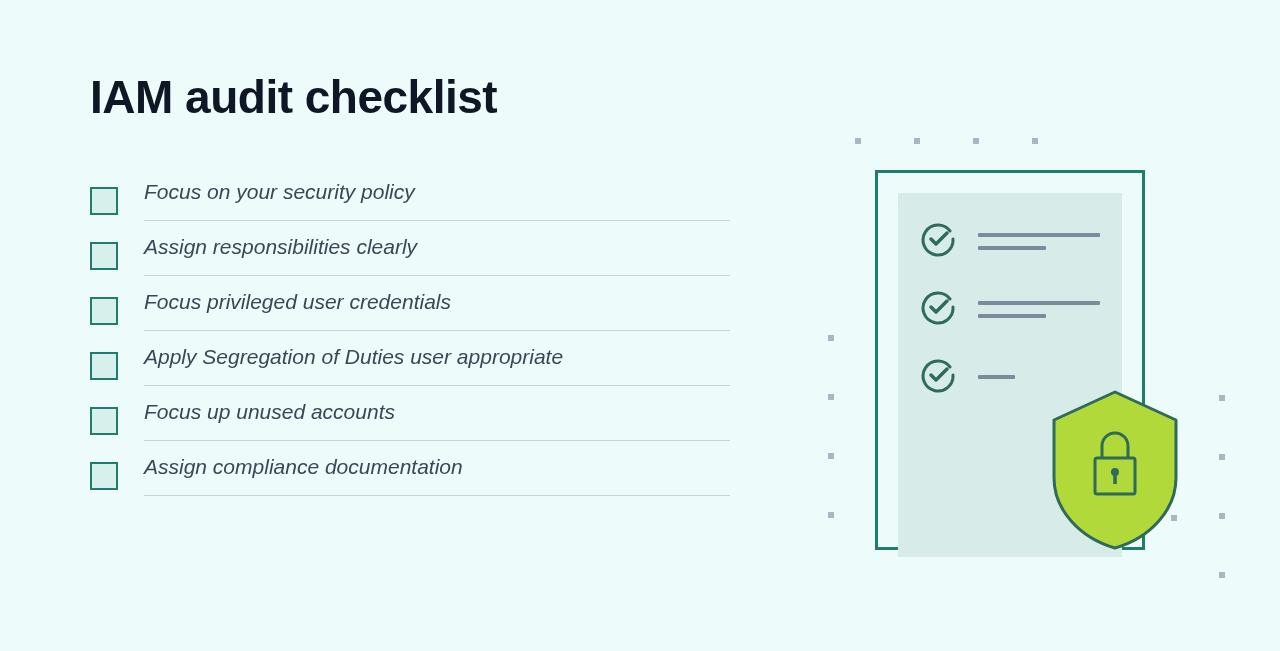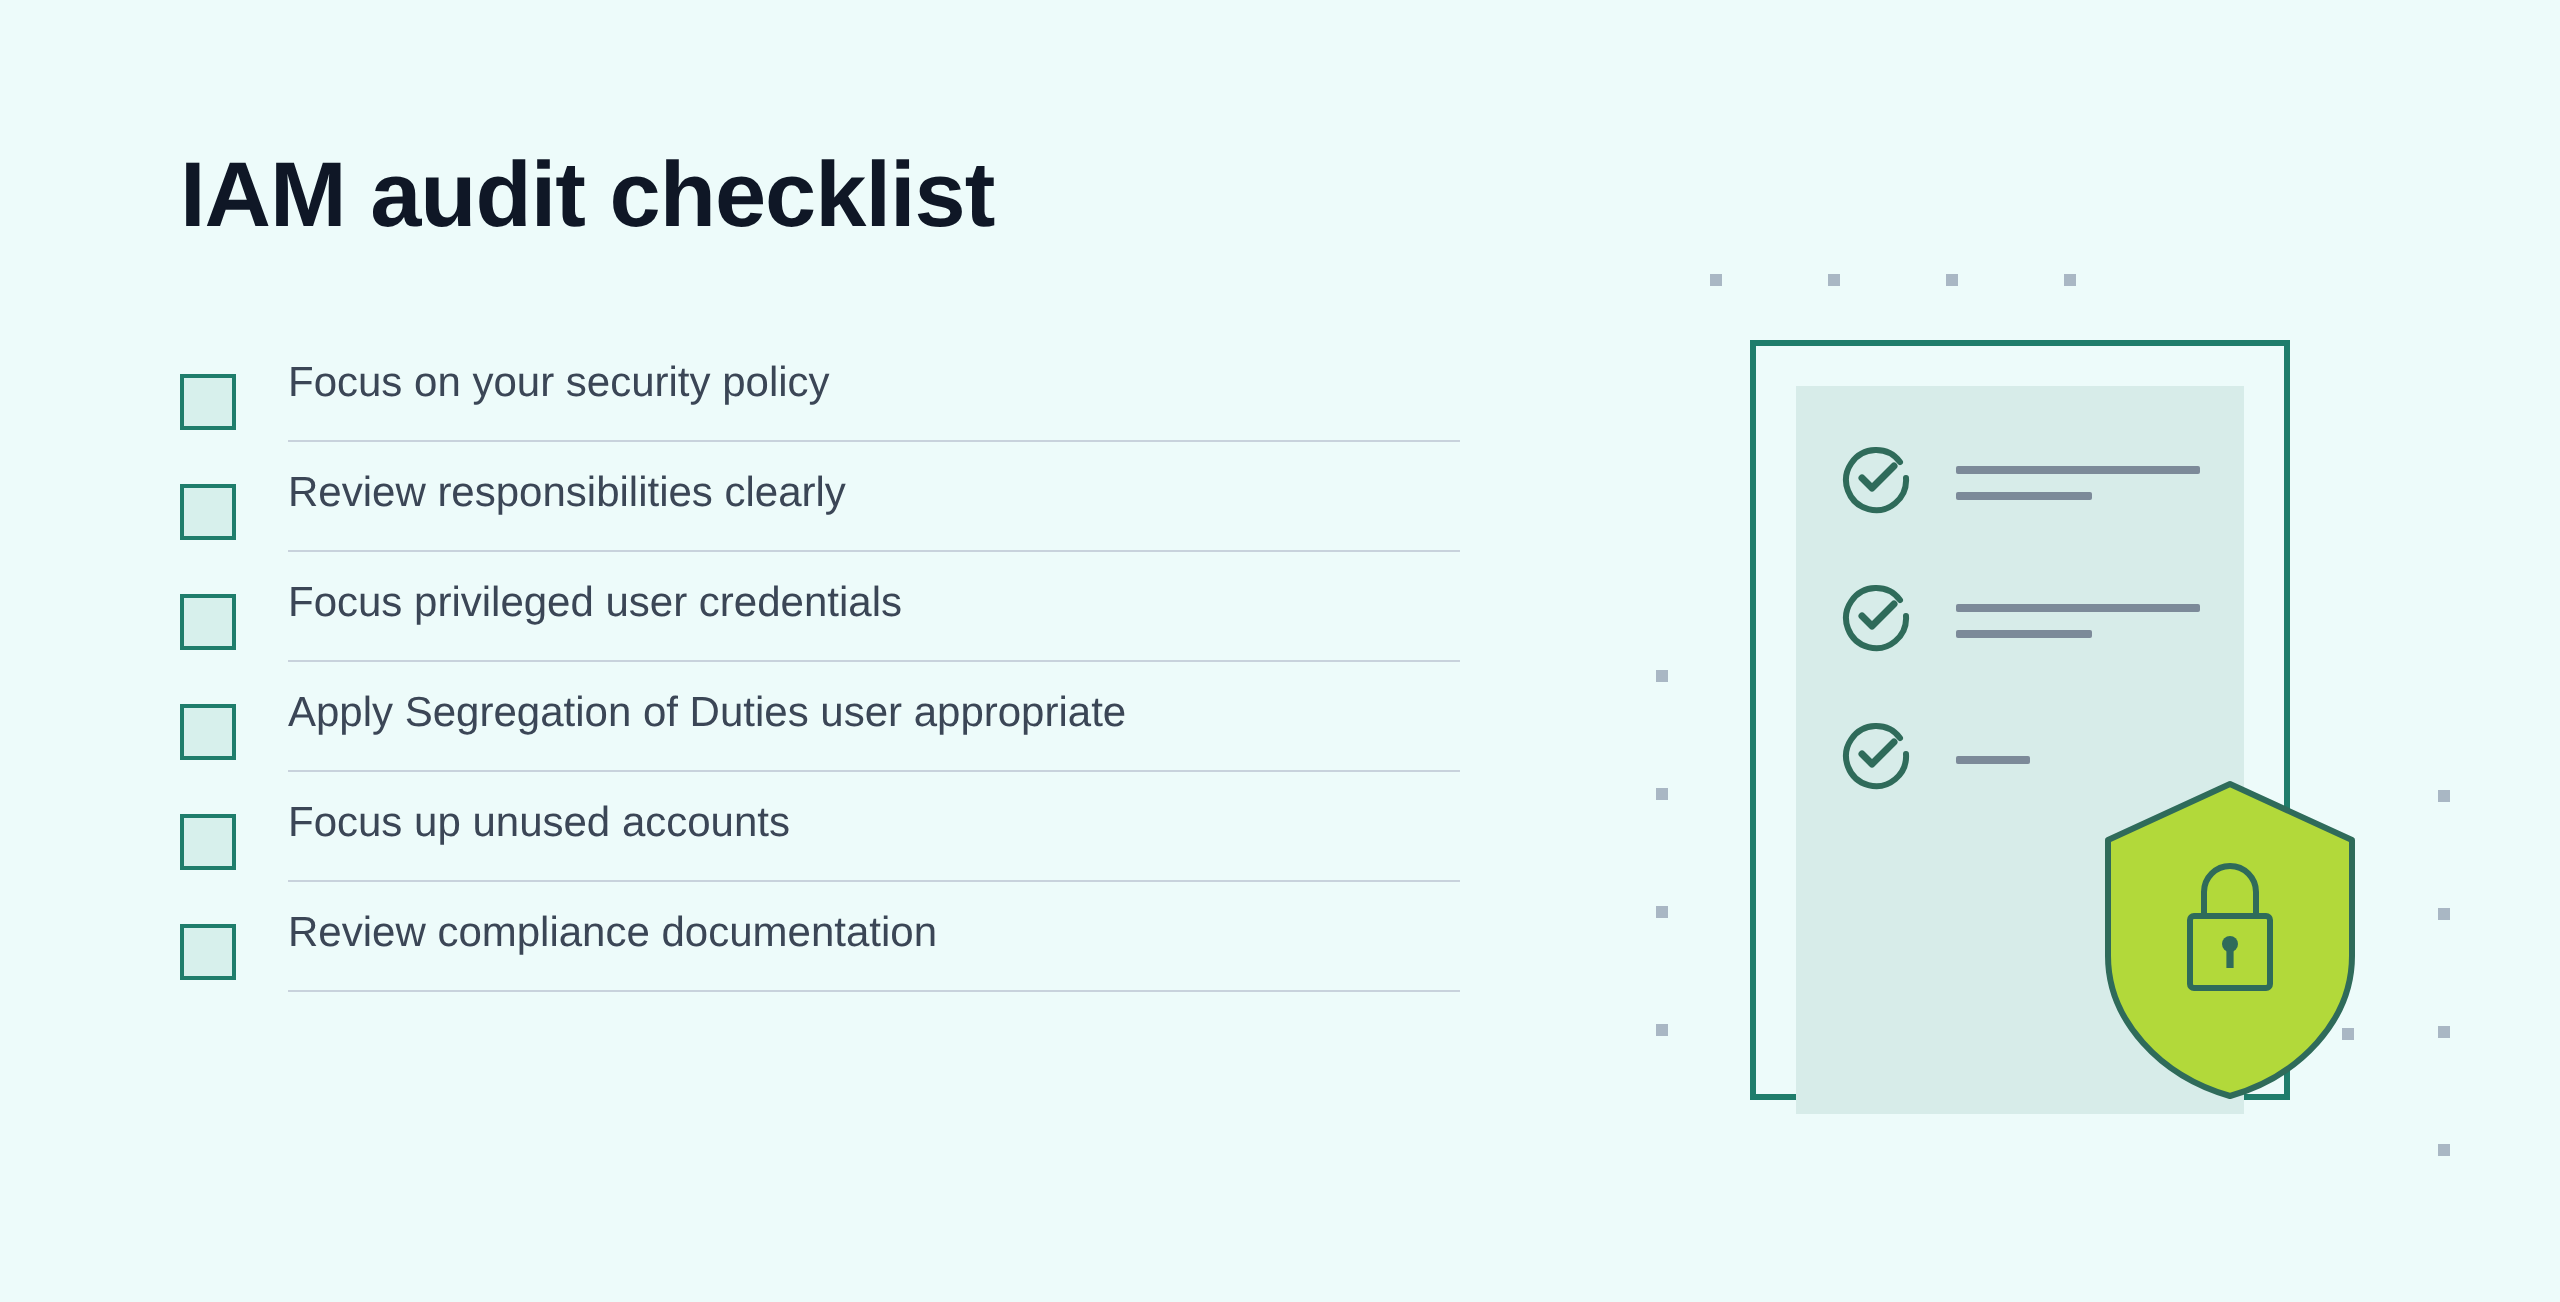--- a/index.html
+++ b/index.html
@@ -24,20 +24,21 @@
     }
     .title {
       font-size: 46px;
       font-weight: 600;
       color: #0f1726;
       letter-spacing: -0.5px;
       margin-bottom: 56px;
     }
     .checklist {
       list-style: none;
+      font-style: italic;
     }
     .check-item {
       display: flex;
       align-items: center;
       gap: 26px;
       margin-bottom: 14px;
     }
     .checkbox {
       flex: 0 0 28px;
       width: 28px;
@@ -137,21 +138,21 @@
     <ul class="checklist">
       <li class="check-item">
         <span class="checkbox"></span>
         <div class="check-label-wrap">
           <span class="check-label">Focus on your security policy</span>
         </div>
       </li>
       <li class="check-item">
         <span class="checkbox"></span>
         <div class="check-label-wrap">
-          <span class="check-label">Review responsibilities clearly</span>
+          <span class="check-label">Assign responsibilities clearly</span>
         </div>
       </li>
       <li class="check-item">
         <span class="checkbox"></span>
         <div class="check-label-wrap">
           <span class="check-label">Focus privileged user credentials</span>
         </div>
       </li>
       <li class="check-item">
         <span class="checkbox"></span>
@@ -161,21 +162,21 @@
       </li>
       <li class="check-item">
         <span class="checkbox"></span>
         <div class="check-label-wrap">
           <span class="check-label">Focus up unused accounts</span>
         </div>
       </li>
       <li class="check-item">
         <span class="checkbox"></span>
         <div class="check-label-wrap">
-          <span class="check-label">Review compliance documentation</span>
+          <span class="check-label">Assign compliance documentation</span>
         </div>
       </li>
     </ul>
   </div>
 
   <div class="right-col">
     <div class="dots dots-top">
       <span class="dot"></span><span class="dot"></span><span class="dot"></span><span class="dot"></span>
     </div>
     <div class="dots dots-left">

